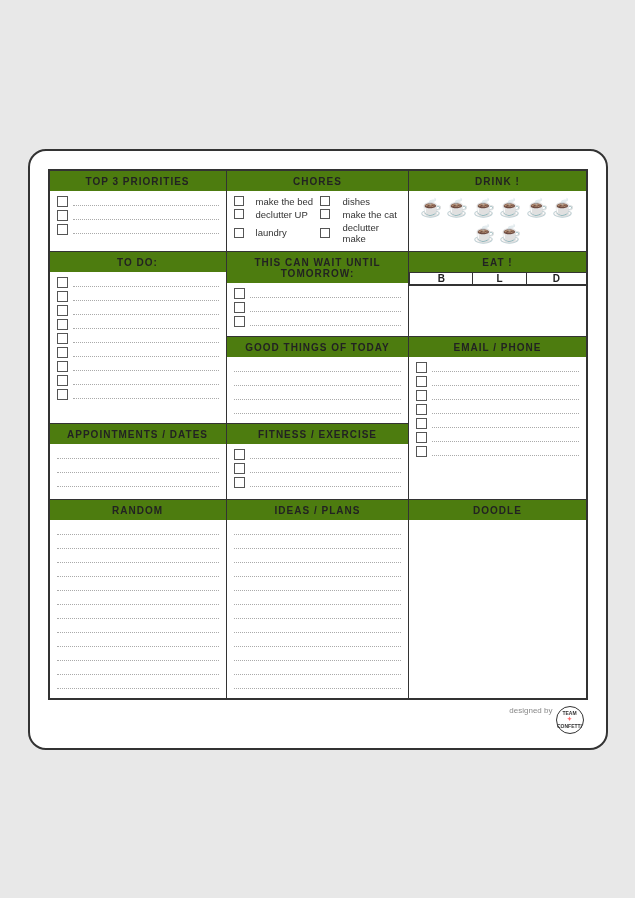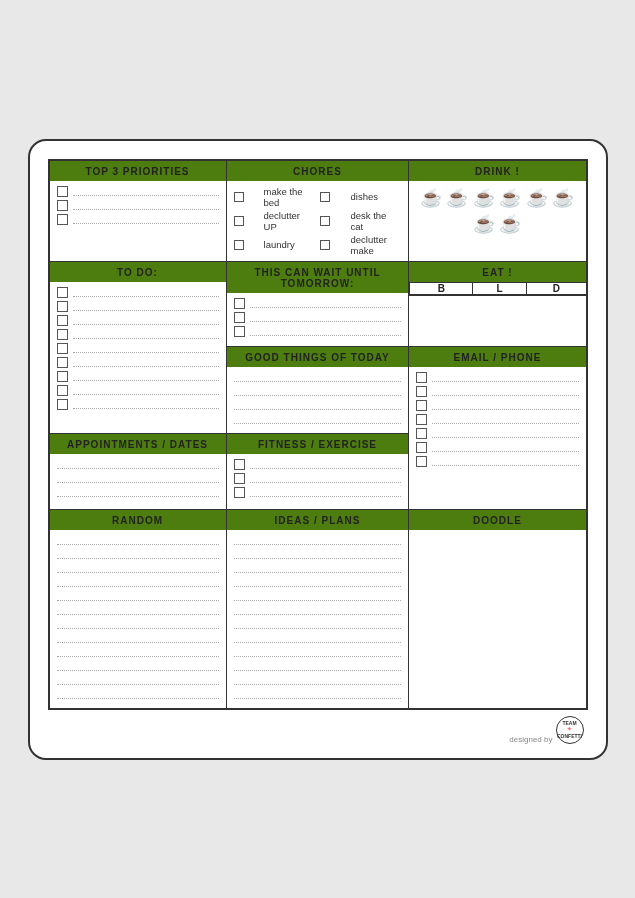--- a/index.html
+++ b/index.html
@@ -100,21 +100,21 @@
     
     .chores-grid {
       display: grid;
       grid-template-columns: 1fr 1fr;
       gap: 2px 6px;
       padding: 5px 7px 5px 7px;
     }
     .chores-item {
       display: flex;
       align-items: center;
-      gap: 20px;
+      gap: 12px;
       font-size: 9.5px;
       color: #333;
     }
     .chores-item .cb { width: 10px; height: 10px; }
 
     
     .drink-section {
       padding: 6px 8px;
       display: flex;
       flex-wrap: wrap;
@@ -183,21 +183,21 @@
       text-align: right;
       padding: 6px 4px 0 0;
       font-size: 8px;
       color: #888;
     }
     .footer span {
       font-size: 7px;
     }
     .brand {
       display: inline-flex;
-      align-items: flex-end;
+      align-items: flex-start;
       gap: 3px;
     }
     .brand-logo {
       width: 28px;
       height: 28px;
       border-radius: 50%;
       background: #fff;
       border: 1.5px solid #333;
       display: flex;
       flex-direction: column;
@@ -249,21 +249,21 @@
           <div class="chores-item">
                 <span class="cb"></span>
                 <span>dishes</span>
               </div>
           <div class="chores-item">
                 <span class="cb"></span>
                 <span>declutter UP</span>
               </div>
           <div class="chores-item">
                 <span class="cb"></span>
-                <span>desk the cat</span>
+                <span>make the cat</span>
               </div>
           <div class="chores-item">
                 <span class="cb"></span>
                 <span>laundry</span>
               </div>
           <div class="chores-item">
                 <span class="cb"></span>
                 <span>declutter make</span>
               </div>
         </div>

